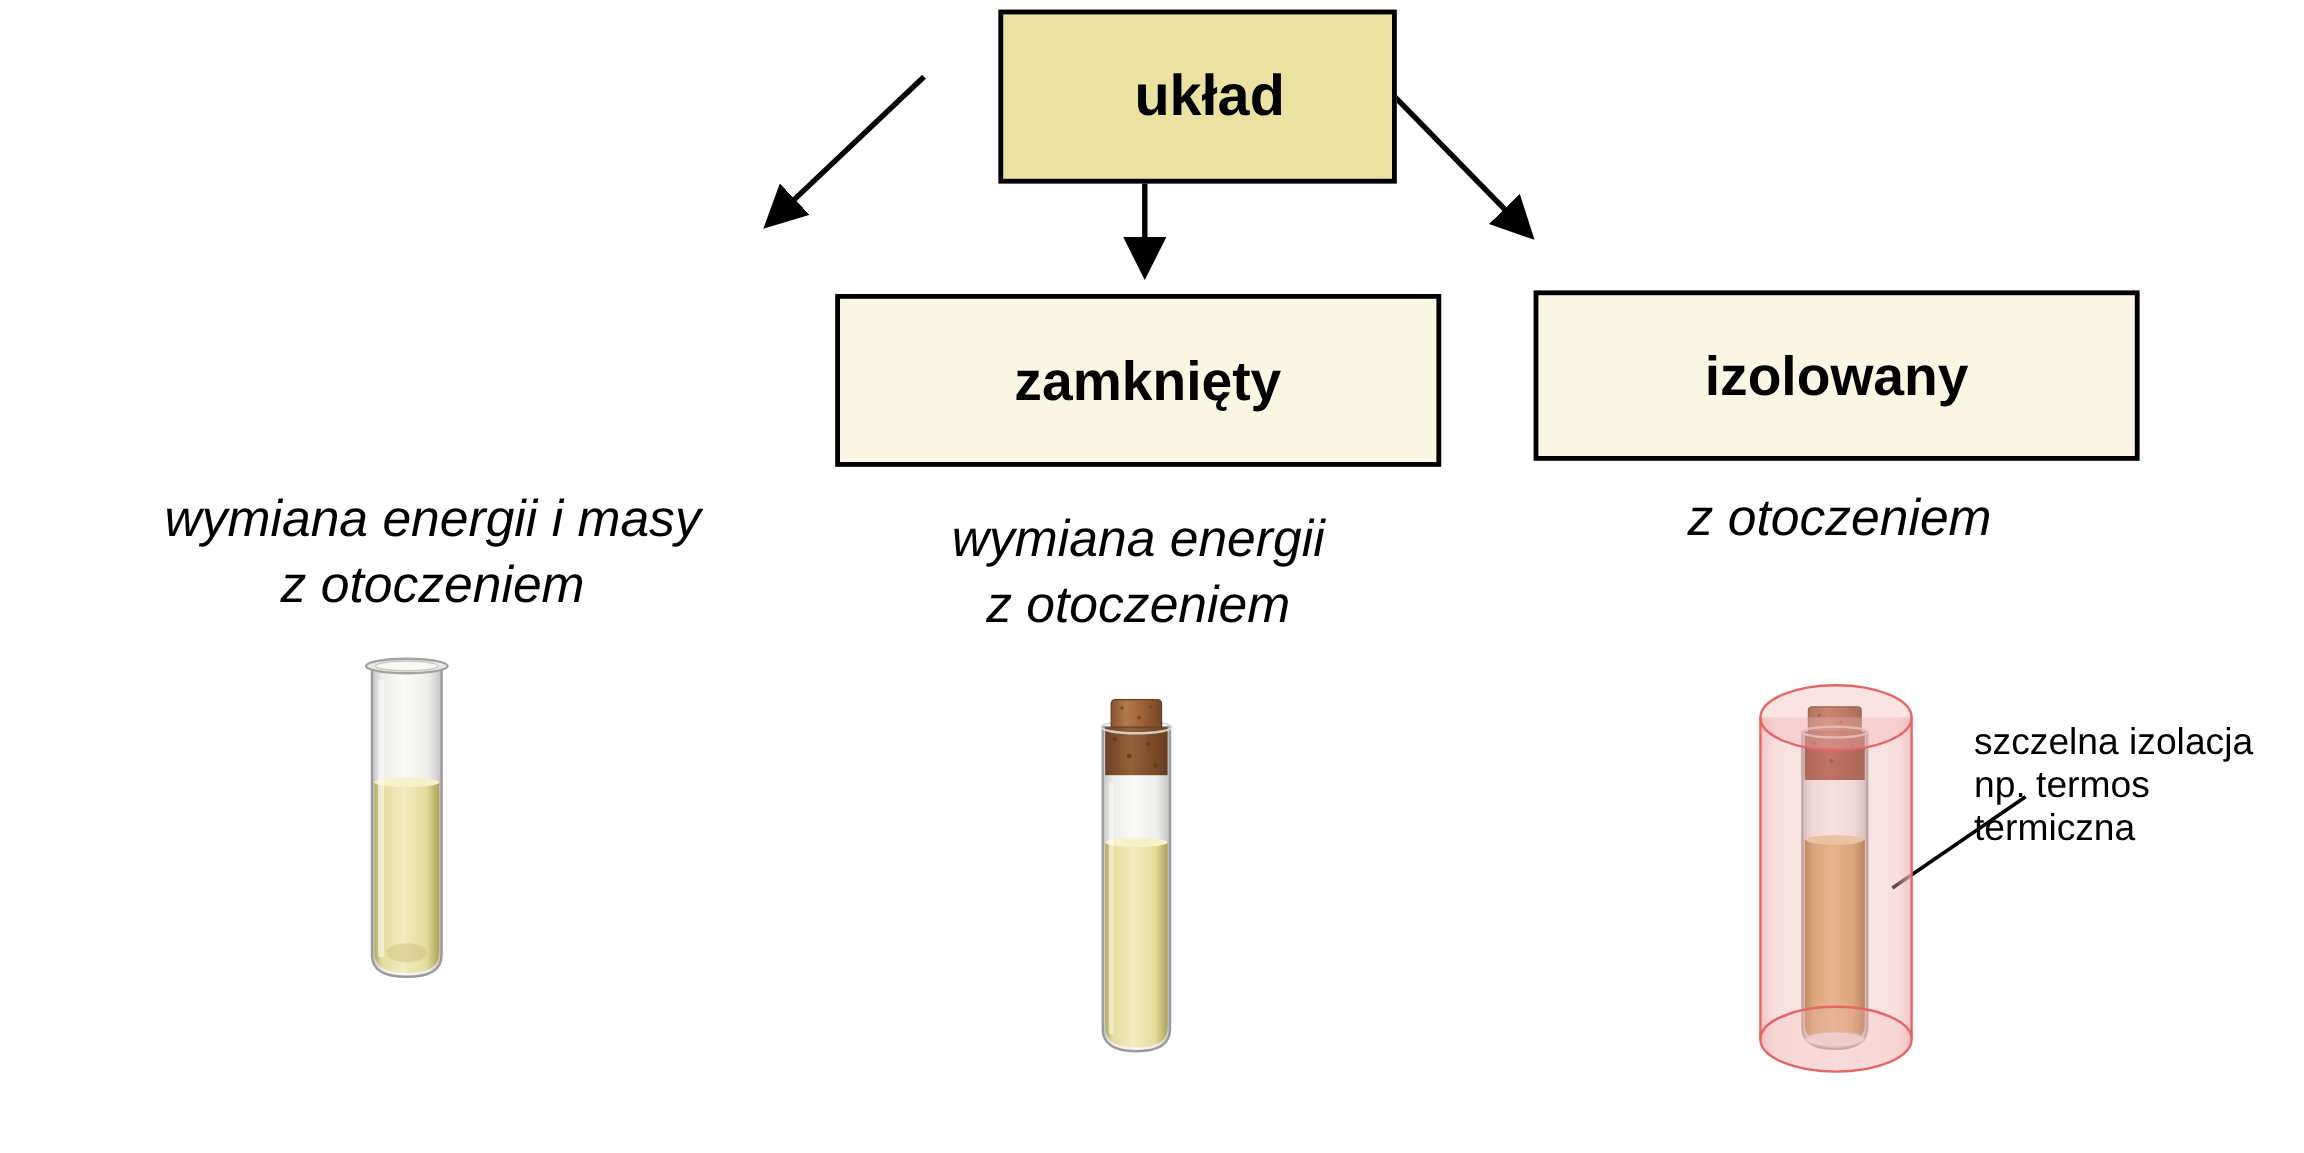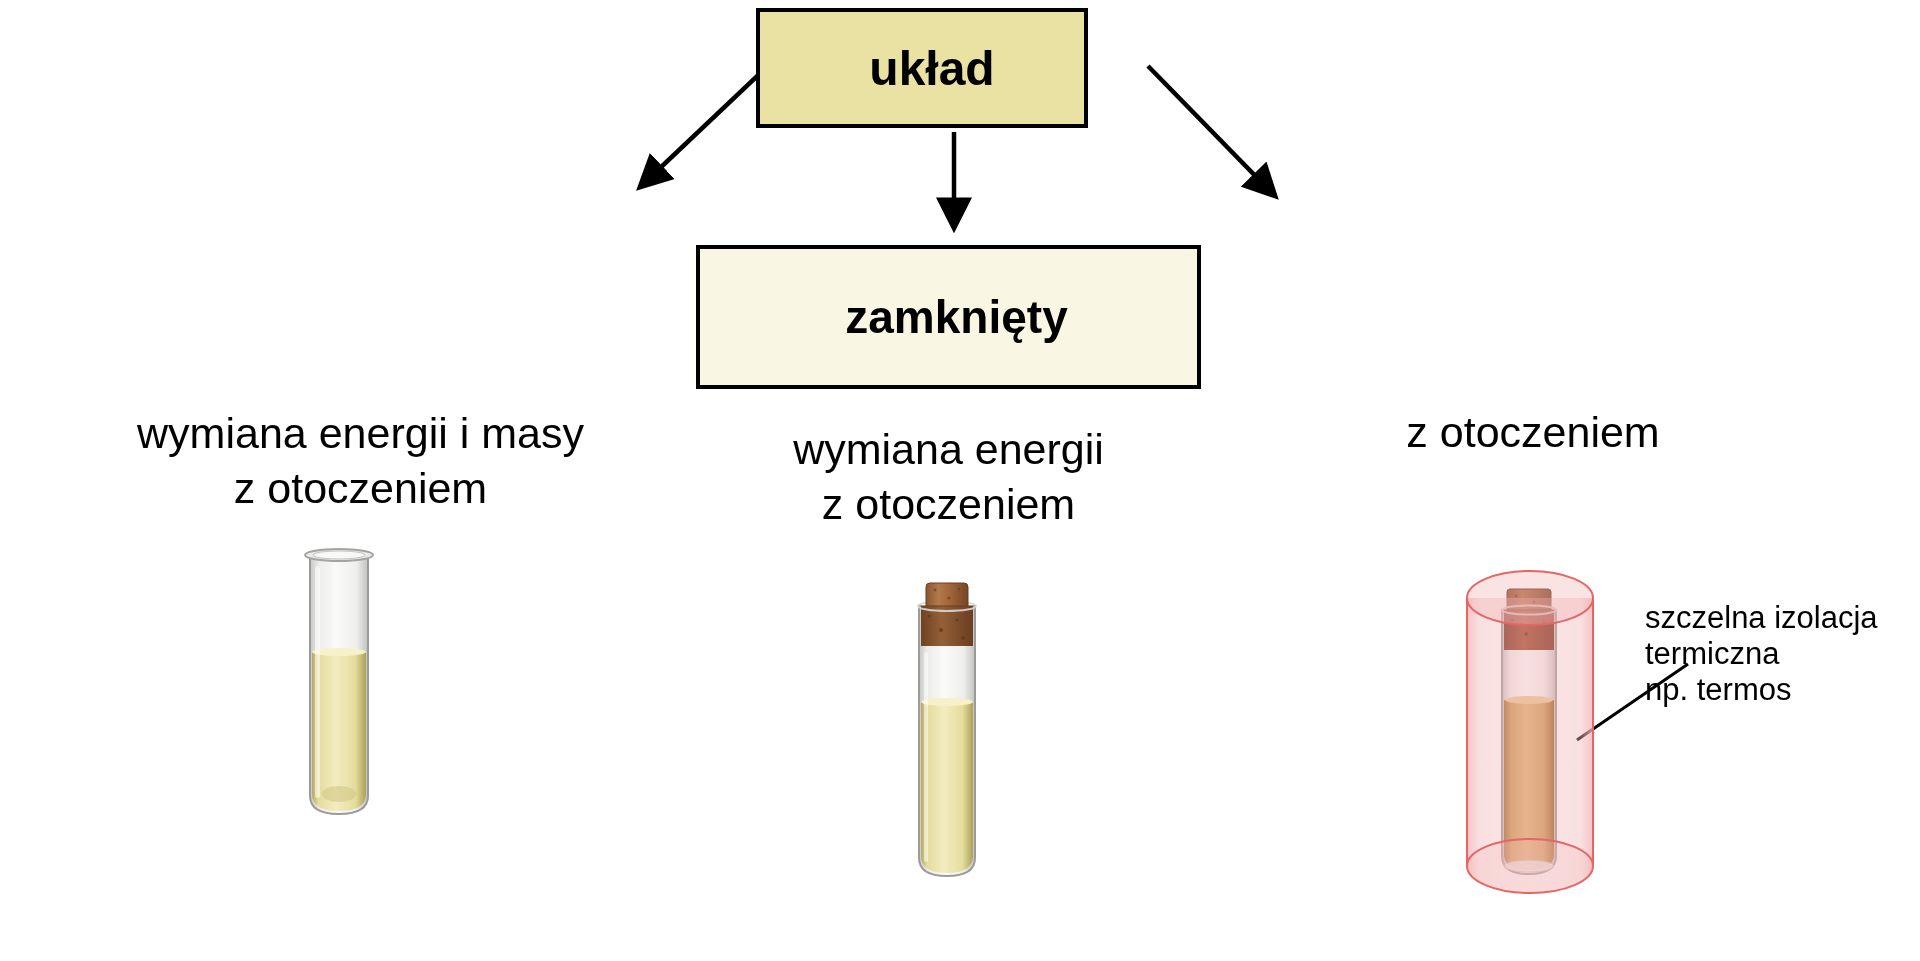--- a/index.html
+++ b/index.html
@@ -22,34 +22,35 @@
     position: absolute;
     display: flex;
     align-items: center;
     justify-content: center;
     border: 4px solid #000000;
     box-sizing: border-box;
     font-weight: bold;
     text-align: center;
   }
   .root-box {
-    left: 756px; top: 8px; width: 332px; height: 120px;
+    left: 832px; top: 8px; width: 332px; height: 145px;
     background: #eae2a2;
     font-size: 48px;
     padding-left: 20px;
   }
   .branch-box { background: #f9f7e3; font-size: 46px; }
   .b1 { left: 108px;  top: 243px; width: 505px; height: 146px; }
   .b2 { left: 696px;  top: 245px; width: 505px; height: 144px; padding-left: 16px; }
   .b3 { left: 1278px; top: 242px; width: 505px; height: 142px; }
   .desc {
     position: absolute;
     text-align: center;
     font-size: 43px;
     line-height: 55px;
+    font-style: italic;
   }
   .desc .line { display: block; }
   .d1 { left: 58px;   top: 406px; width: 605px; }
   .d2 { left: 646px;  top: 422px; width: 605px; }
   .d3 { left: 1253px; top: 405px; width: 560px; }
   .tube { position: absolute; }
   .t1 { left: 303px;  top: 544px; width: 72px;  height: 282px; }
   .t2 { left: 911px;  top: 580px; width: 72px;  height: 302px; }
   .t3 { left: 1452px; top: 552px; width: 186px; height: 372px; }
   .annotation {
@@ -77,20 +78,23 @@
     <line x1="1148" y1="66" x2="1275" y2="196" stroke="#000000" stroke-width="4.5" marker-end="url(#ah)"></line>
     <line x1="1577" y1="740" x2="1688" y2="664" stroke="#000000" stroke-width="3"></line>
   </svg>
 
   <div class="box root-box">
     <span>układ</span>
   </div>
 
   <div class="box branch-box b2">
     <span>zamknięty</span>
+  </div>
+  <div class="box branch-box b3">
+    <span>izolowany</span>
   </div>
 
   <div class="desc d1">
     <span class="line">wymiana energii i masy</span>
     <span class="line">z otoczeniem</span>
   </div>
   <div class="desc d2">
     <span class="line">wymiana energii</span>
     <span class="line">z otoczeniem</span>
   </div>
@@ -219,17 +223,17 @@
 
     <path d="M15,46 L15,314 A63,27 0 0 0 141,314 L141,46 Z" fill="url(#t3pink)"></path>
     <ellipse cx="78" cy="314" rx="63" ry="27" fill="#f2b6b6" fill-opacity="0.25" stroke="#e66565" stroke-width="2"></ellipse>
     <line x1="15" y1="46" x2="15" y2="314" stroke="#e66565" stroke-width="2"></line>
     <line x1="141" y1="46" x2="141" y2="314" stroke="#e66565" stroke-width="2"></line>
     <ellipse cx="78" cy="46" rx="63" ry="27" fill="#f2b6b6" fill-opacity="0.38" stroke="#e66565" stroke-width="2"></ellipse>
   </svg>
 
   <div class="annotation">
     <span>szczelna izolacja</span>
+    <span>np. termos</span>
     <span>termiczna</span>
-    <span>np. termos</span>
   </div>
 
 </div>
 
 </body></html>

